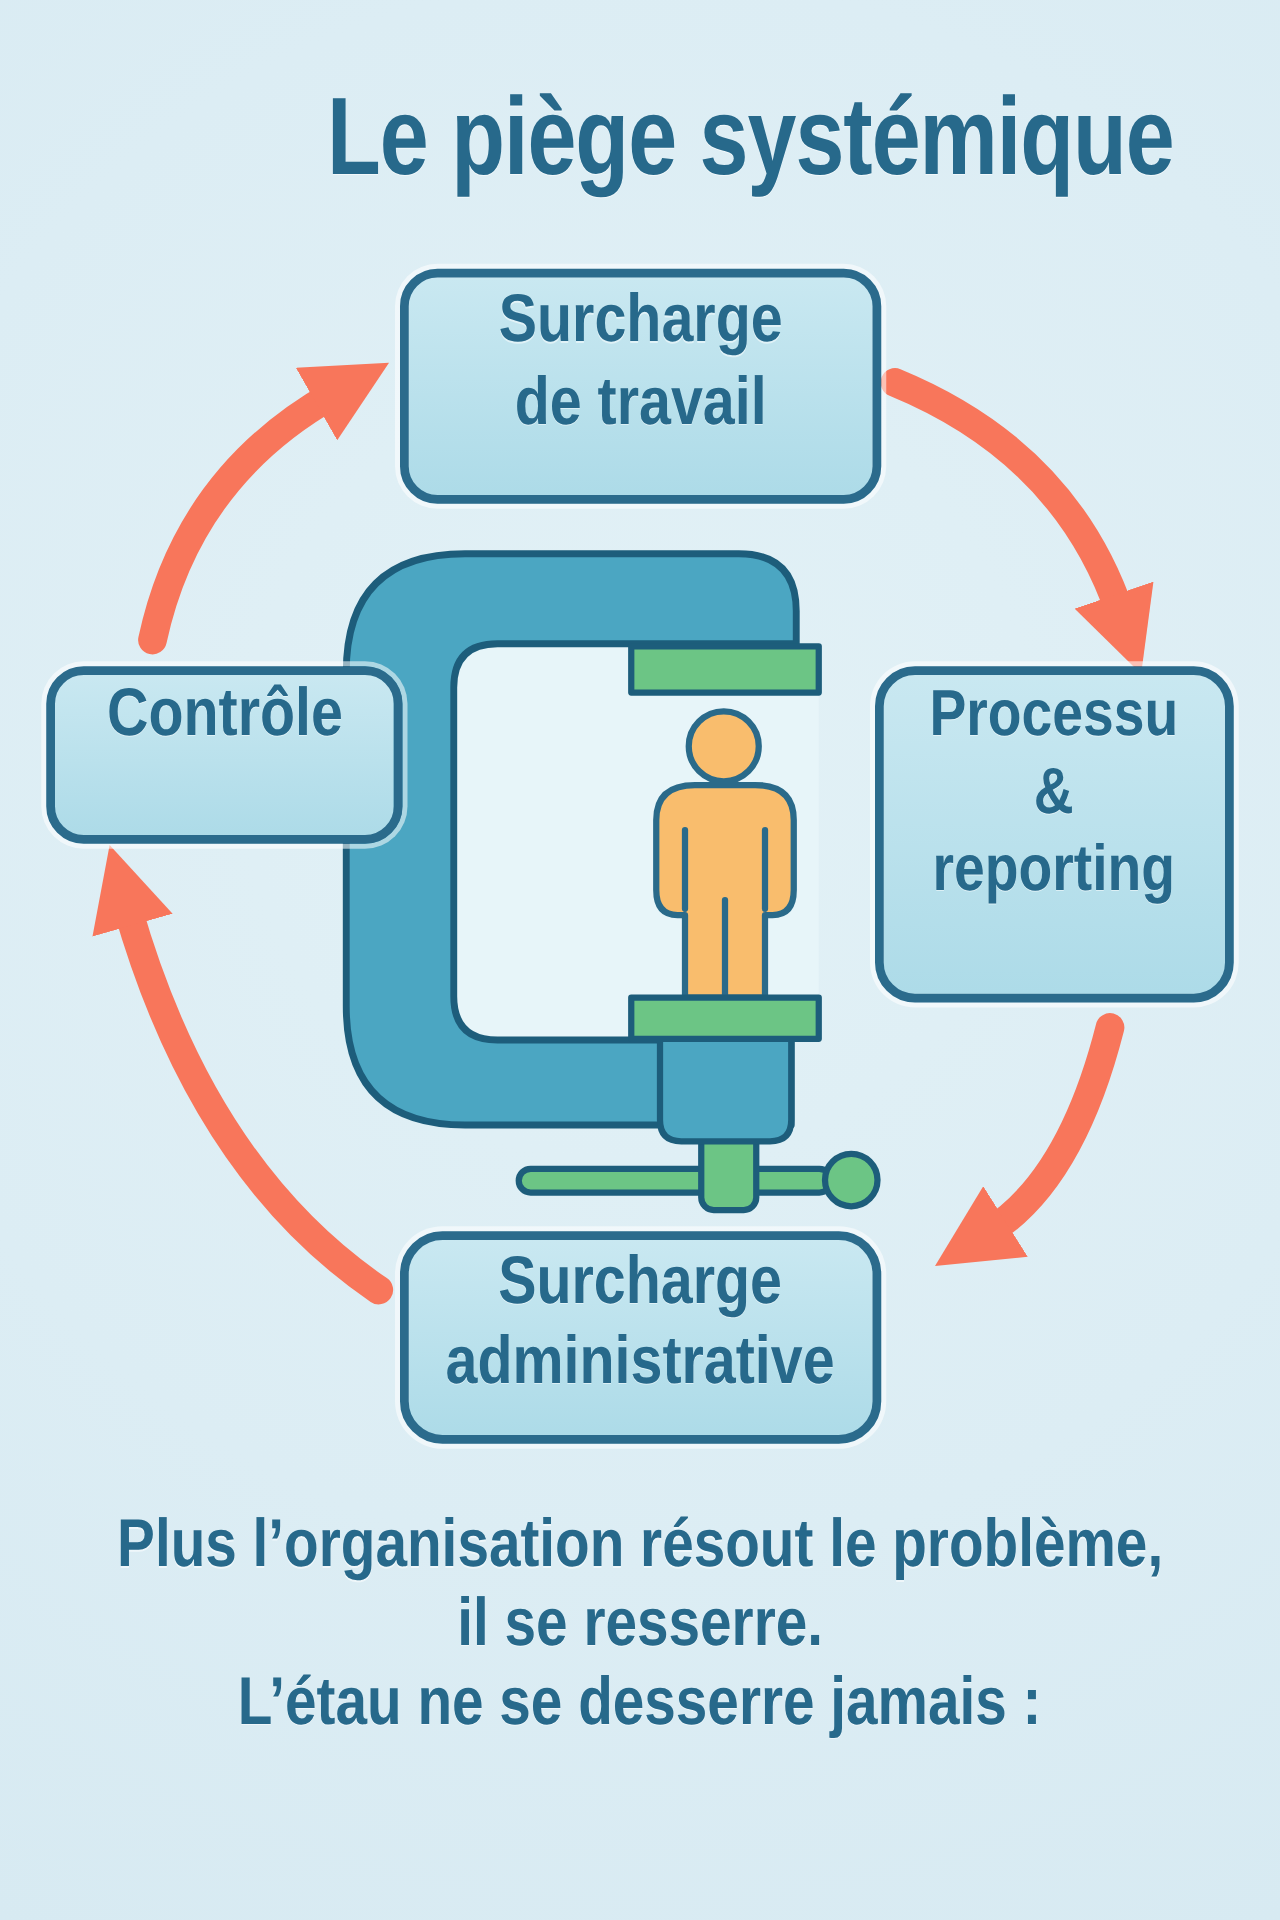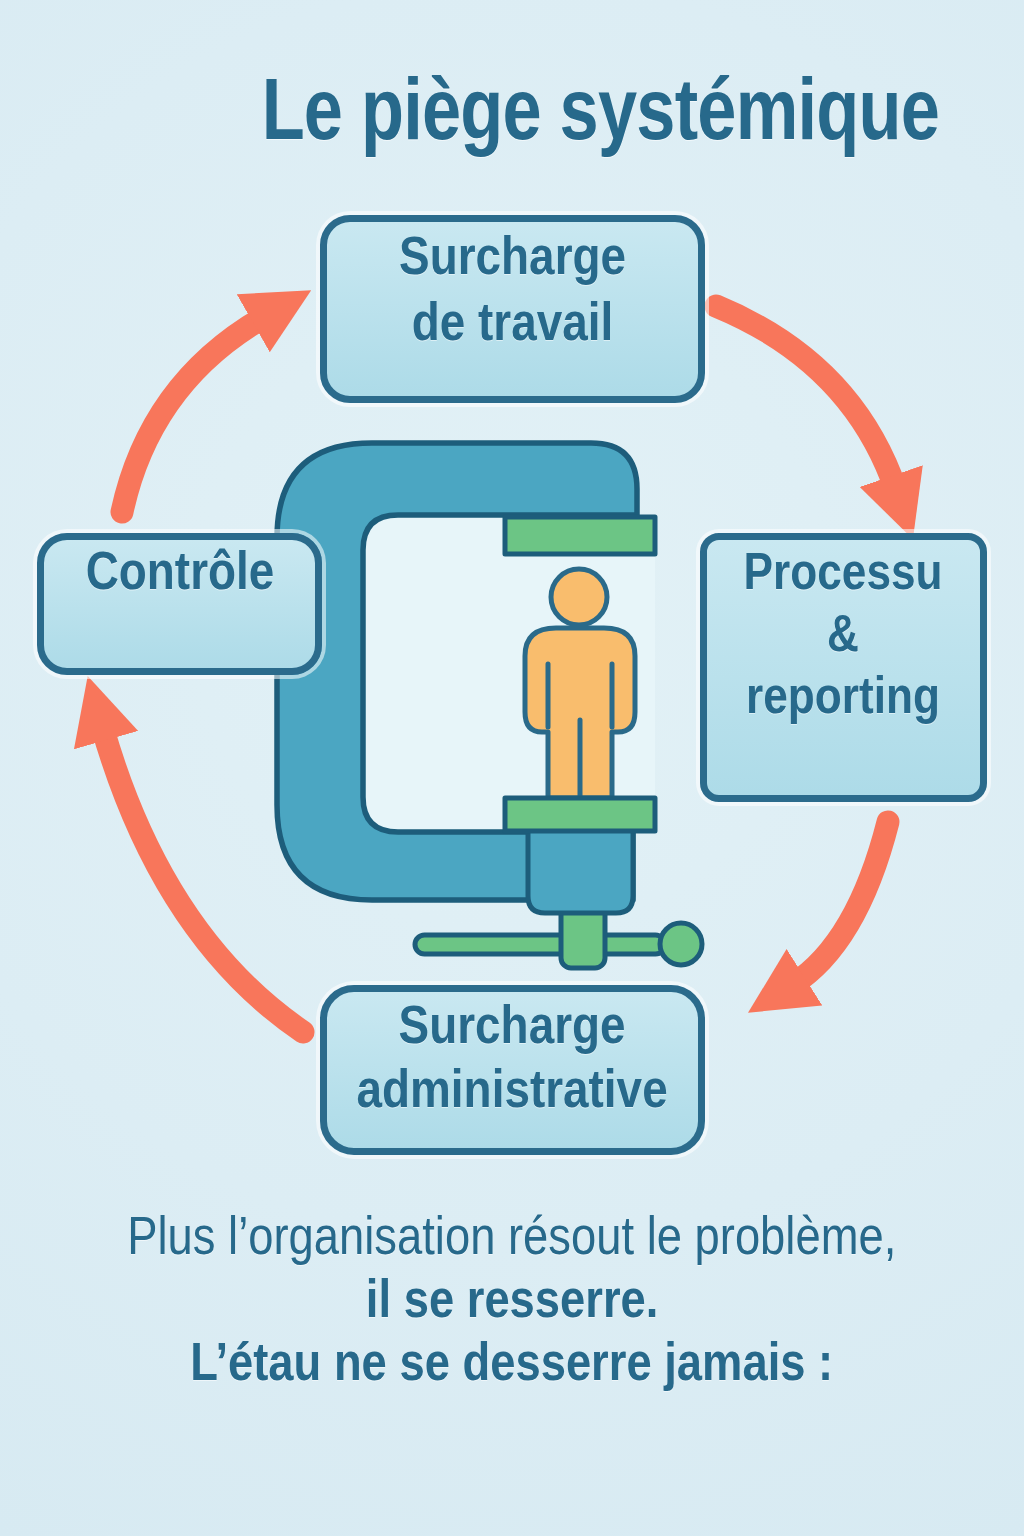--- a/index.html
+++ b/index.html
@@ -22,32 +22,32 @@
     position:absolute;box-sizing:border-box;
     border:7px solid #2b6b8c;border-radius:30px;
     background:linear-gradient(180deg,#c9e8f1 0%,#addbe8 100%);
     box-shadow:0 0 0 4px rgba(255,255,255,.55);
     display:flex;align-items:flex-start;justify-content:center;
     color:#27698b;font-weight:700;text-align:center;
   }
   .node .lbl{white-space:pre-line;display:inline-block;transform:scaleX(.85);transform-origin:50% 50%;
              text-shadow:0 1px 0 rgba(255,255,255,.5);}
   #node-top   {left:320px;top:215px;width:385px;height:188px;font-size:54px;line-height:66px;}
-  #node-right {left:700px;top:533px;width:287px;height:269px;font-size:52px;line-height:62px;border-radius:19px;}
+  #node-right {left:700px;top:533px;width:287px;height:269px;font-size:52px;line-height:62px;border-radius:32px;}
   #node-left  {left:37px;top:533px;width:285px;height:142px;font-size:54px;line-height:60px;}
   #node-bottom{left:320px;top:985px;width:385px;height:170px;font-size:54px;line-height:64px;border-radius:34px;}
 
   .caption{
     position:absolute;left:0;top:1204px;width:1024px;text-align:center;
     color:#27698b;font-size:54px;line-height:63px;
     text-shadow:0 1px 0 rgba(255,255,255,.55);
   }
   .caption div>span{display:inline-block;transform:scaleX(.84);transform-origin:50% 50%;}
   .cap-bold{font-weight:700;}
-  .cap-med{font-weight:400;}
+  .cap-med{font-weight:700;}
 </style>
 </head>
 <body>
 
 <div id="page">
 
   <svg id="diagram-svg" viewBox="0 0 1024 1536">
     <defs>
       <marker id="ah" viewBox="0 0 10 10" refX="2.2" refY="5" markerWidth="2.9" markerHeight="2.9" orient="auto">
         <path d="M0,0 L10,5 L0,10 Z" fill="#f8765b"></path>

